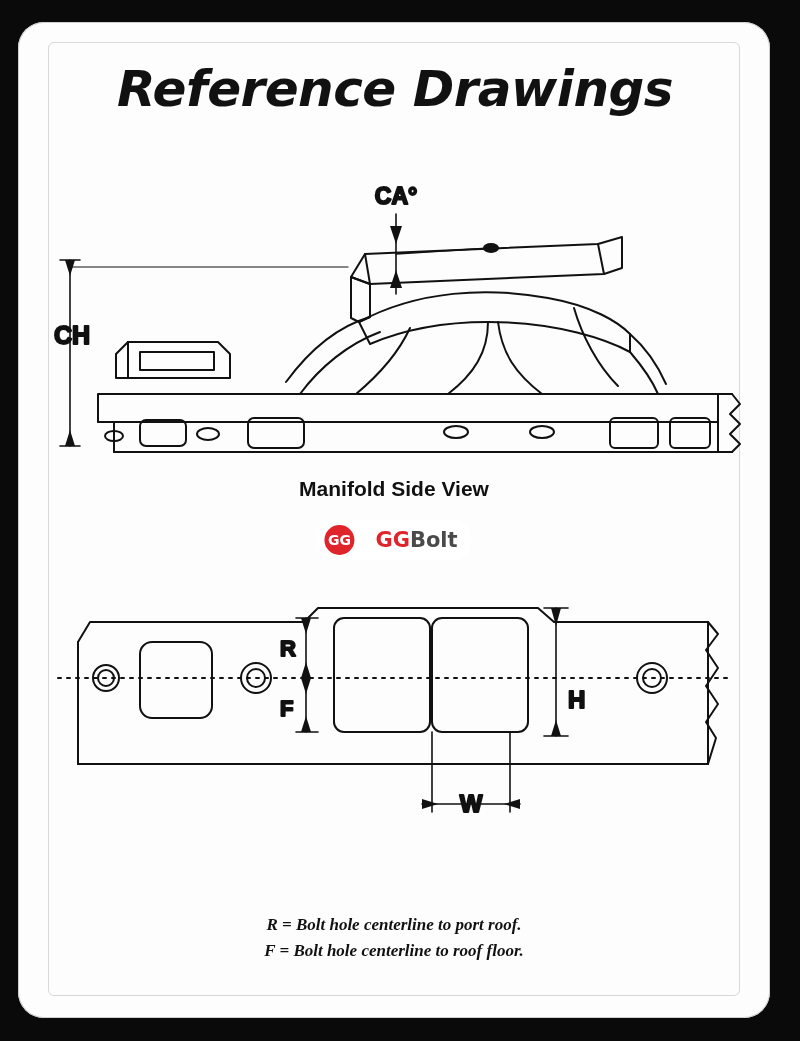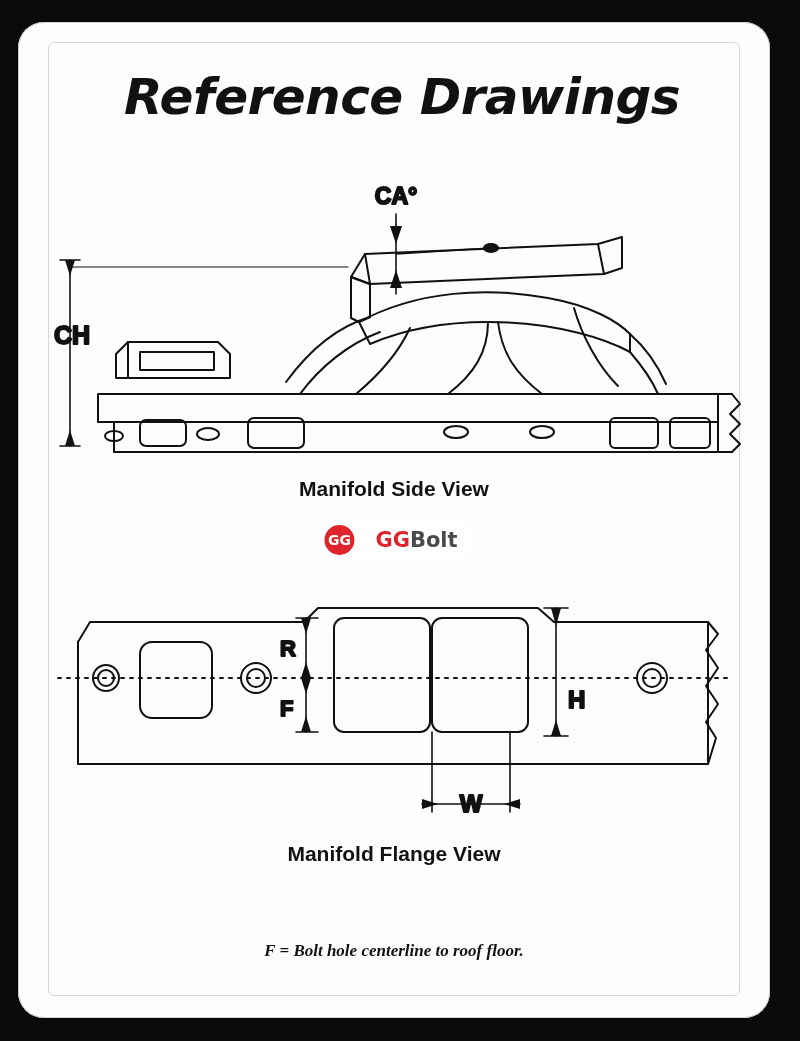--- a/index.html
+++ b/index.html
@@ -37,31 +37,30 @@
     top: 20px;
     width: 690px;
     height: 952px;
     border: 1px solid #d8d8d8;
     border-radius: 6px;
     pointer-events: none;
   }
   
   .title {
     position: absolute;
-    left: 8px;
+    left: 1px;
     top: 38px;
     width: 752px;
     text-align: center;
     font-family: "DejaVu Sans", sans-serif;
     font-weight: bold;
     font-style: italic;
     font-size: 50px;
     letter-spacing: -0.5px;
     color: #111;
-    margin-top: 8px;
   }
   
   .svg-wrap {
     position: absolute;
     left: 0;
     top: 0;
     width: 752px;
     height: 996px;
   }
   .caption {
@@ -258,22 +257,22 @@
           <path d="M492 710 L492 790"></path>
           <path d="M404 782 L502 782"></path>
           <polygon points="420,782 404,777 404,787" fill="#111" stroke="none"></polygon>
           <polygon points="486,782 502,777 502,787" fill="#111" stroke="none"></polygon>
         </g>
         <text class="lbl" x="453" y="790" font-size="24" text-anchor="middle">W</text>
       </g>
     </svg>
 
     <div class="caption side">Manifold Side View</div>
-    <div class="caption flange">Manifold Flange View</div>
-
+
+    <div class="legend l1">R = Bolt hole centerline to port roof.</div>
     <div class="legend l2">F = Bolt hole centerline to roof floor.</div>
 
     <div class="watermark">
       <span class="wm-logo">GG</span>
       <span class="wm-text"><span class="gg">GG</span><span>Bolt</span></span>
     </div>
   </div>
 </div>
 
 </body></html>

